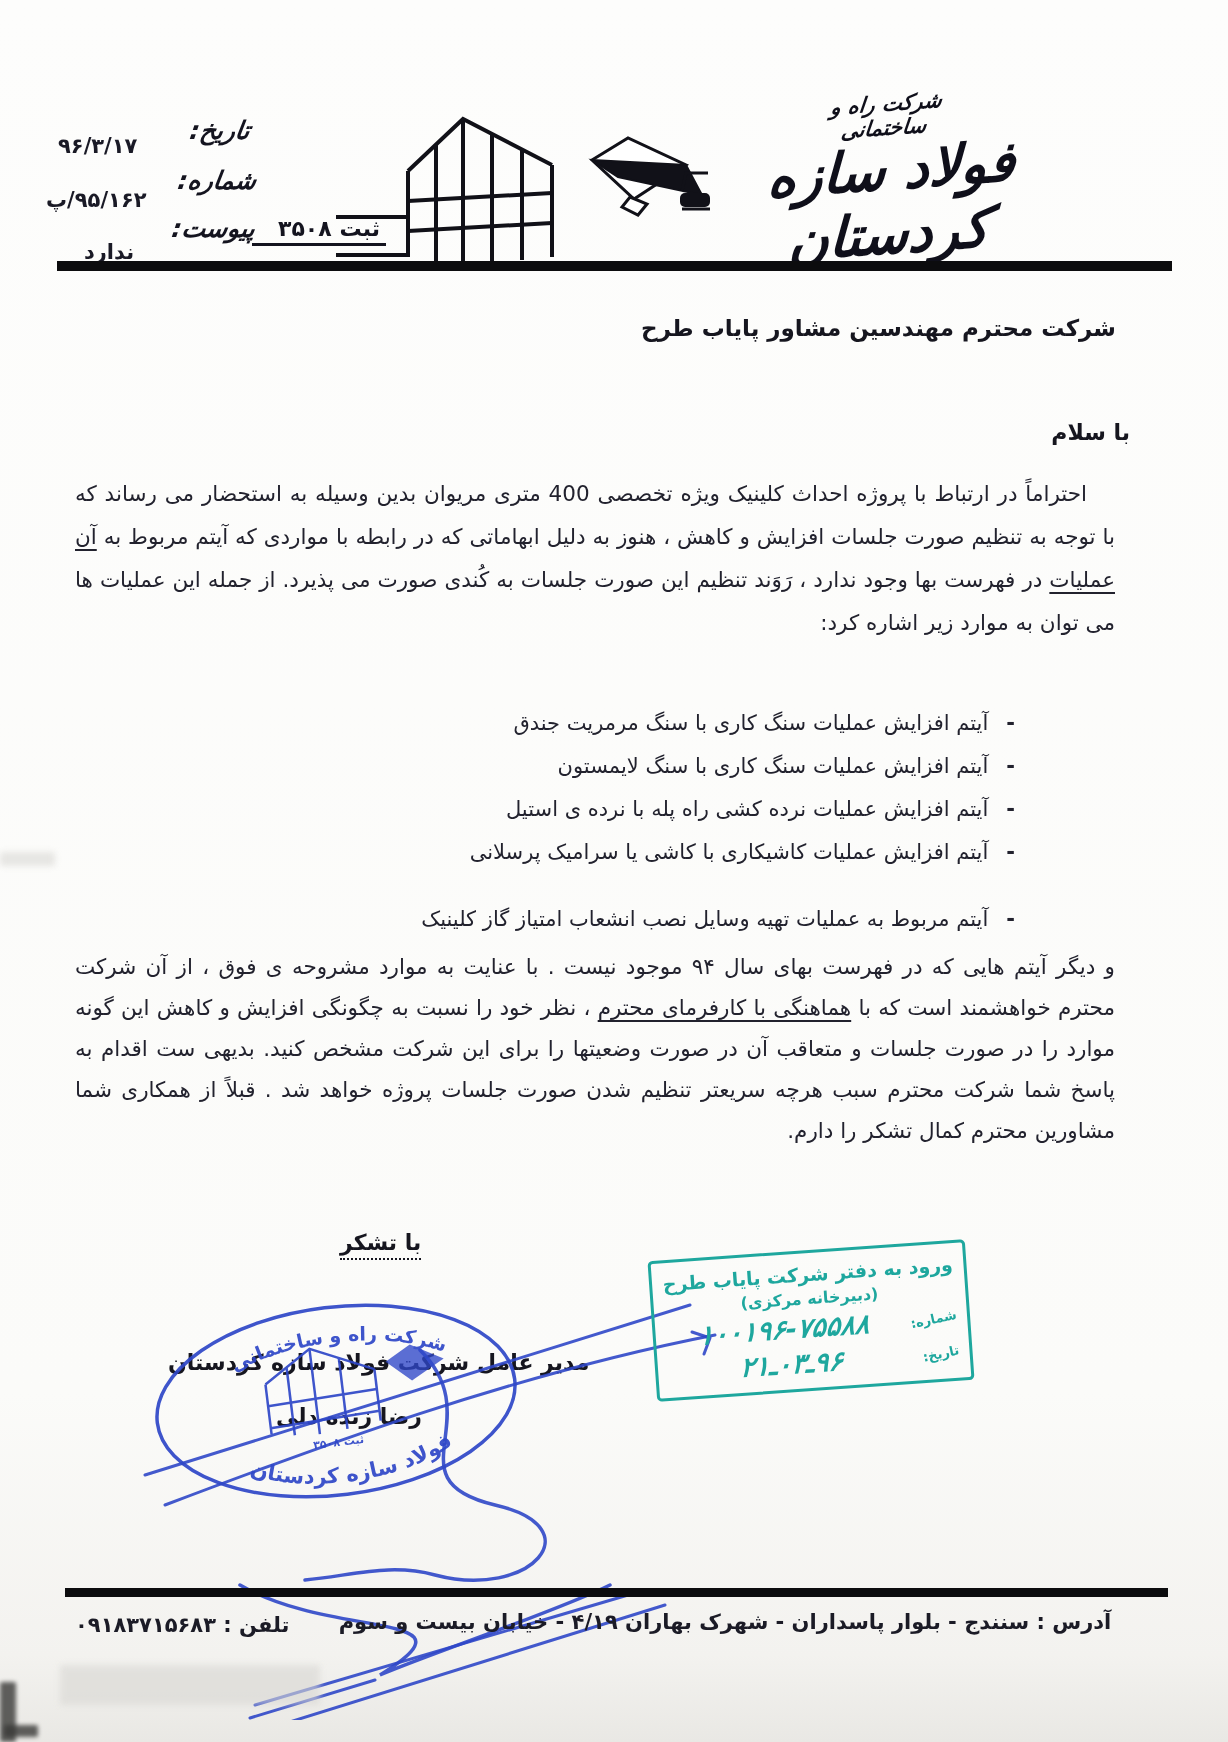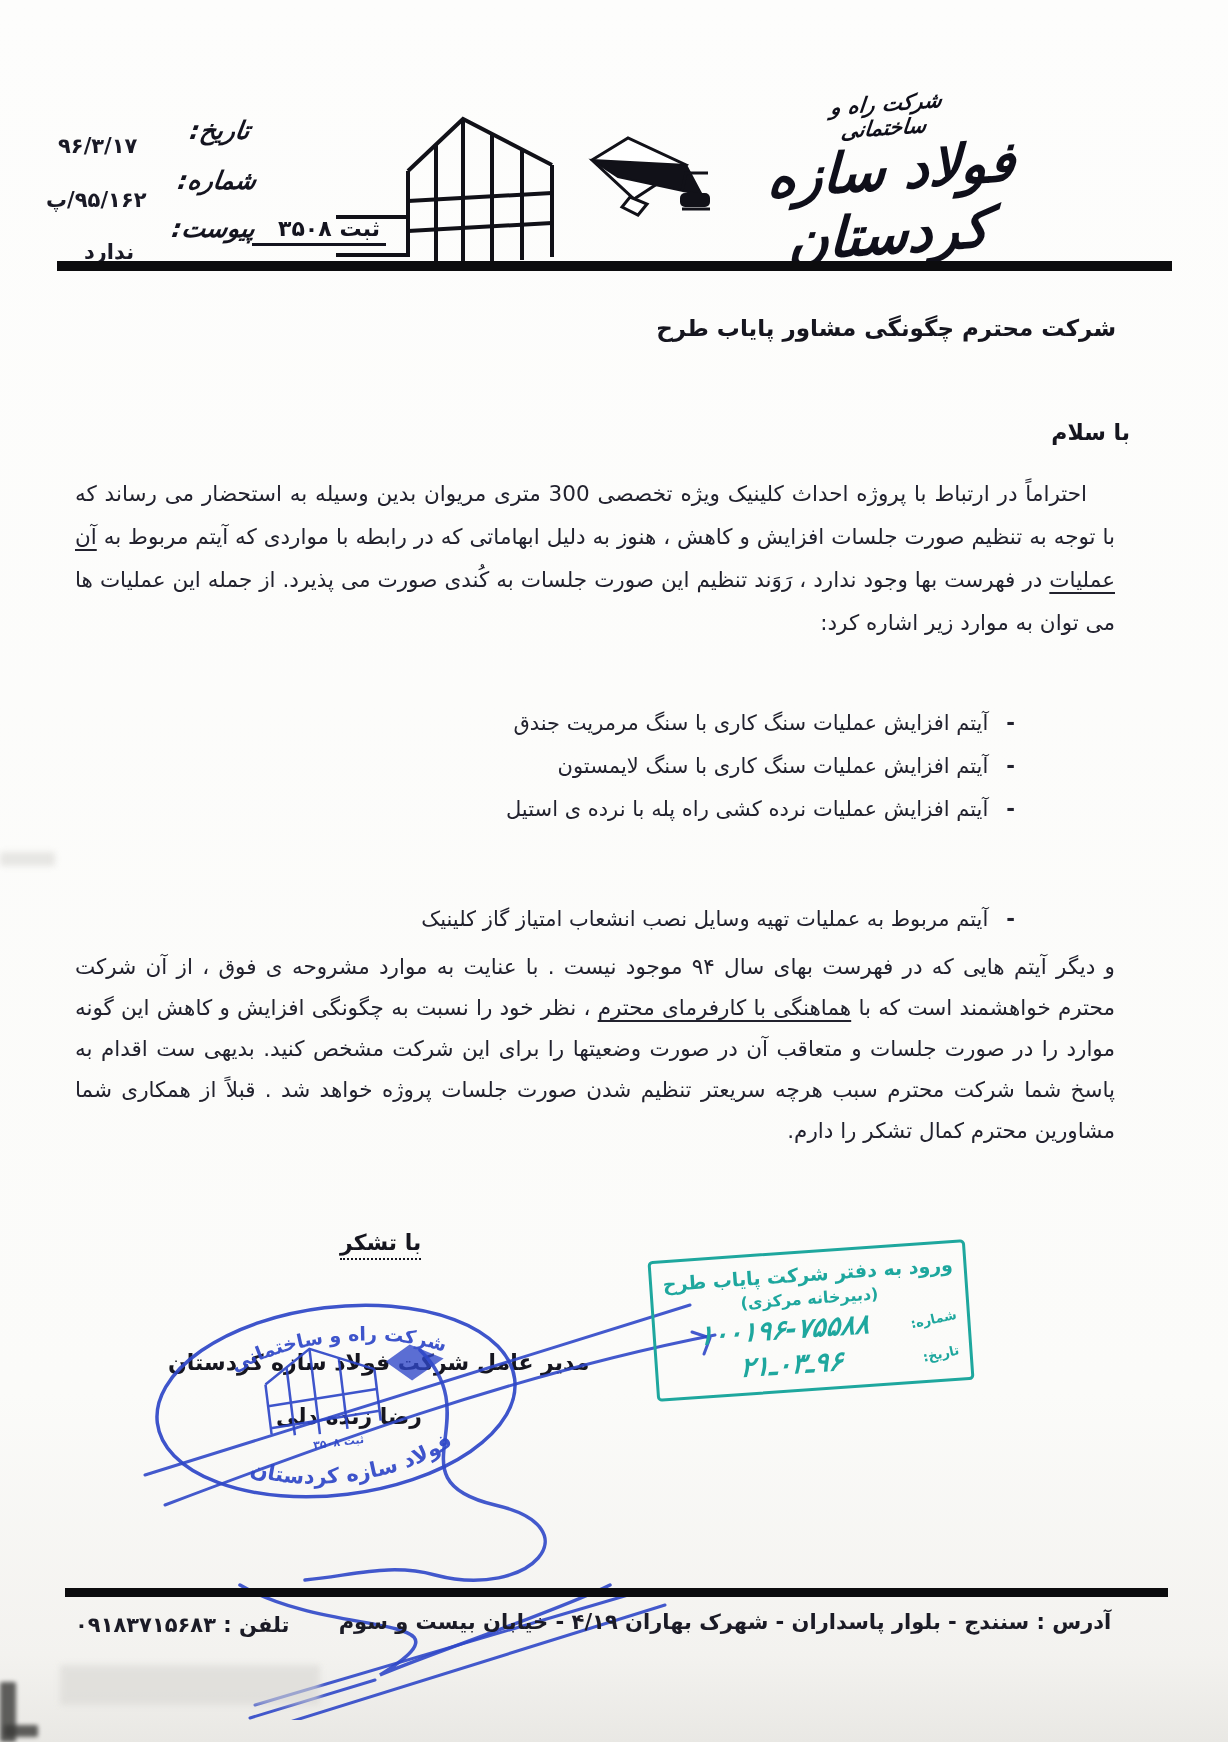--- a/index.html
+++ b/index.html
@@ -103,30 +103,31 @@
     <polyline points="382,86 386,68 408,68" stroke-width="3"></polyline>
     <rect x="380" y="88" width="30" height="14" rx="5" fill="#111118" stroke="none"></rect>
     <line x1="382" y1="104" x2="410" y2="104" stroke-width="3"></line>
   </svg>
 
   <div class="abs co-type rtl" style="left:790px; top:92px; width:190px;">شرکت راه و ساختمانی</div>
   <div class="abs co-name rtl" style="left:690px; top:138px; width:400px;">فولاد سازه کردستان</div>
 
   <div class="abs rule" style="left:57px; top:261px; width:1115px; height:10px;"></div>
 
-  <div class="abs recipient rtl" style="right:112px; top:315px;">شرکت محترم چگونگی مشاور پایاب طرح</div>
+  <div class="abs recipient rtl" style="right:112px; top:315px;">شرکت محترم مهندسین مشاور پایاب طرح</div>
   <div class="abs salutation rtl" style="right:98px; top:420px;">با سلام</div>
 
   <div class="abs para rtl" style="left:75px; top:472px; width:1040px;">
-    <span>احتراماً در ارتباط با پروژه احداث کلینیک ویژه تخصصی 300 متری مریوان بدین وسیله به استحضار می رساند که با توجه به تنظیم صورت جلسات افزایش و کاهش ، هنوز به دلیل ابهاماتی که در رابطه با مواردی که آیتم مربوط به </span><u>آن عملیات</u><span> در فهرست بها وجود ندارد ، رَوَند تنظیم این صورت جلسات به کُندی صورت می پذیرد. از جمله این عملیات ها می توان به موارد زیر اشاره کرد:</span>
+    <span>احتراماً در ارتباط با پروژه احداث کلینیک ویژه تخصصی 400 متری مریوان بدین وسیله به استحضار می رساند که با توجه به تنظیم صورت جلسات افزایش و کاهش ، هنوز به دلیل ابهاماتی که در رابطه با مواردی که آیتم مربوط به </span><u>آن عملیات</u><span> در فهرست بها وجود ندارد ، رَوَند تنظیم این صورت جلسات به کُندی صورت می پذیرد. از جمله این عملیات ها می توان به موارد زیر اشاره کرد:</span>
   </div>
 
   <div class="abs bullet-row rtl" style="right:213px; top:711px;"><span class="bullet-dash">-</span><span>آیتم افزایش عملیات سنگ کاری با سنگ مرمریت جندق</span></div>
   <div class="abs bullet-row rtl" style="right:213px; top:754px;"><span class="bullet-dash">-</span><span>آیتم افزایش عملیات سنگ کاری با سنگ لایمستون</span></div>
   <div class="abs bullet-row rtl" style="right:213px; top:797px;"><span class="bullet-dash">-</span><span>آیتم افزایش عملیات نرده کشی راه پله با نرده ی استیل</span></div>
+  <div class="abs bullet-row rtl" style="right:213px; top:840px;"><span class="bullet-dash">-</span><span>آیتم افزایش عملیات کاشیکاری با کاشی یا سرامیک پرسلانی</span></div>
   <div class="abs bullet-row rtl" style="right:213px; top:883px;margin-top:24px;"><span class="bullet-dash">-</span><span>آیتم مربوط به عملیات تهیه وسایل نصب انشعاب امتیاز گاز کلینیک</span></div>
 
   <div class="abs para rtl" style="left:75px; top:946px; width:1040px; line-height:41px; text-indent:0;">
     <span>و دیگر آیتم هایی که در فهرست بهای سال ۹۴ موجود نیست . با عنایت به موارد مشروحه ی فوق ، از آن شرکت محترم خواهشمند است که با </span><u>هماهنگی با کارفرمای محترم</u><span> ، نظر خود را نسبت به چگونگی افزایش و کاهش این گونه موارد را در صورت جلسات و متعاقب آن در صورت وضعیتها را برای این شرکت مشخص کنید. بدیهی ست اقدام به پاسخ شما شرکت محترم سبب هرچه سریعتر تنظیم شدن صورت جلسات پروژه خواهد شد . قبلاً از همکاری شما مشاورین محترم کمال تشکر را دارم.</span>
   </div>
 
   <div class="abs thanks rtl" style="left:340px; top:1230px;">با تشکر</div>
   <div class="abs sig-title rtl" style="left:168px; top:1350px;">مدیر عامل شرکت فولاد سازه کردستان</div>
   <div class="abs sig-name rtl" style="left:276px; top:1404px;">رضا زنده دلی</div>
 

